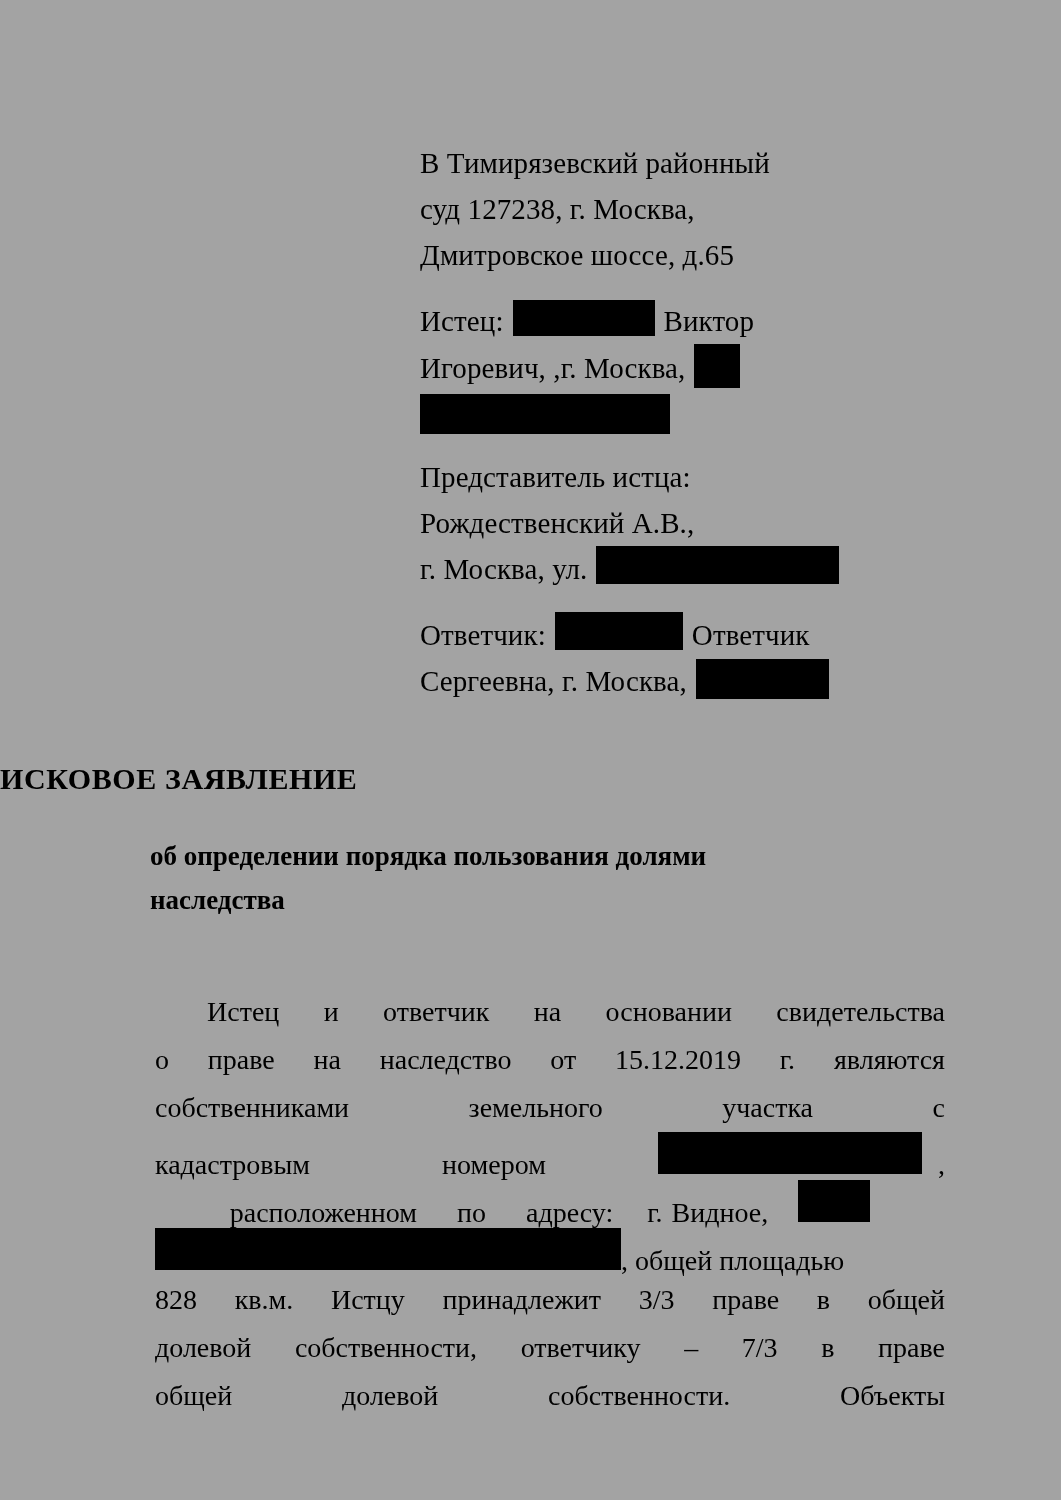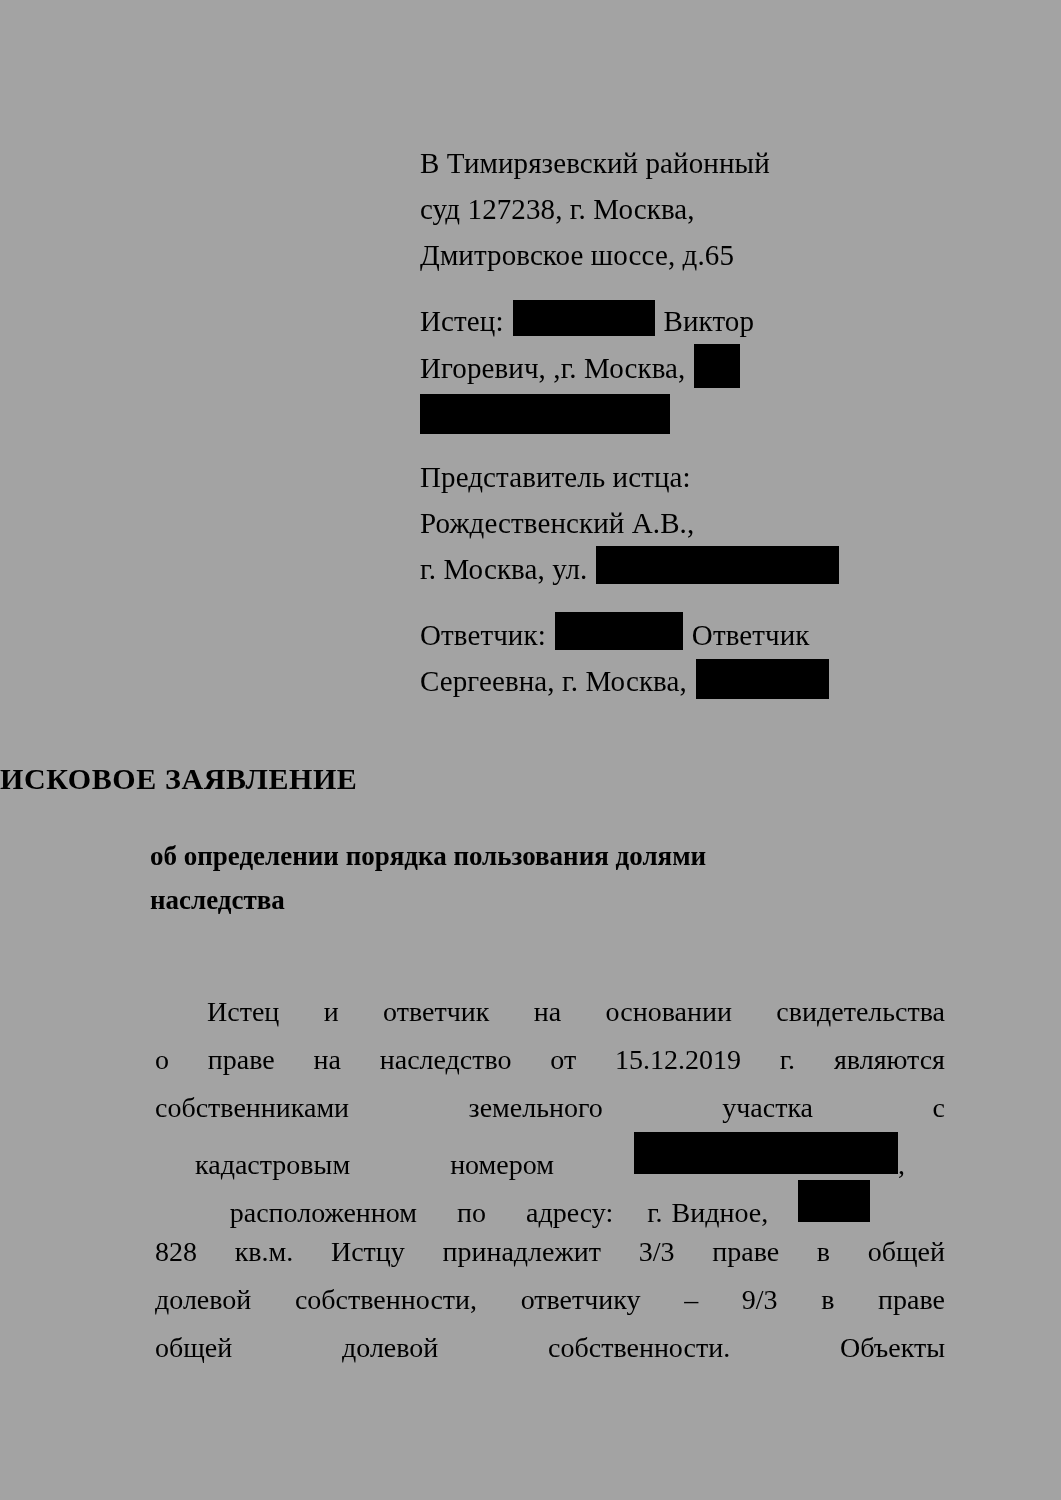--- a/index.html
+++ b/index.html
@@ -171,21 +171,21 @@
       <span class="seg">являются</span>
     </div>
 
     <div class="body-line justify">
       <span class="seg">собственниками</span>
       <span class="seg">земельного</span>
       <span class="seg">участка</span>
       <span class="seg">с</span>
     </div>
 
-    <div class="body-line" style="justify-content:center;">
+    <div class="body-line" style="justify-content:space-between;">
       <span class="seg">кадастровым</span>
       <span class="seg" style="width:100px;"></span>
       <span class="seg">номером</span>
       <span class="seg" style="width:80px;"></span>
       <span class="redact" style="width:264px;height:42px;vertical-align:-8px;"></span>
       <span class="seg">,</span>
     </div>
 
     <div class="body-line" style="justify-content:center;">
       <span class="seg">расположенном</span>
@@ -194,38 +194,42 @@
       <span class="seg" style="width:40px;"></span>
       <span class="seg">адресу:</span>
       <span class="seg" style="width:34px;"></span>
       <span class="seg">г.</span>
       <span class="sp"></span>
       <span class="seg">Видное,</span>
       <span class="seg" style="width:30px;"></span>
       <span class="redact" style="width:72px;height:42px;vertical-align:-8px;"></span>
     </div>
 
+    <div class="body-line" style="justify-content:flex-start;">
+      <span class="redact" style="width:466px;height:42px;vertical-align:-8px;"></span>
+      <span class="seg">, общей площадью</span>
+    </div>
 
     <div class="body-line justify">
       <span class="seg">828</span>
       <span class="seg">кв.м.</span>
       <span class="seg">Истцу</span>
       <span class="seg">принадлежит</span>
       <span class="seg">3/3</span>
       <span class="seg">праве</span>
       <span class="seg">в</span>
       <span class="seg">общей</span>
     </div>
 
     <div class="body-line justify">
       <span class="seg">долевой</span>
       <span class="seg">собственности,</span>
       <span class="seg">ответчику</span>
       <span class="seg">–</span>
-      <span class="seg">9/3</span>
+      <span class="seg">7/3</span>
       <span class="seg">в</span>
       <span class="seg">праве</span>
     </div>
 
     <div class="body-line justify">
       <span class="seg">общей</span>
       <span class="seg">долевой</span>
       <span class="seg">собственности.</span>
       <span class="seg">Объекты</span>
     </div>

